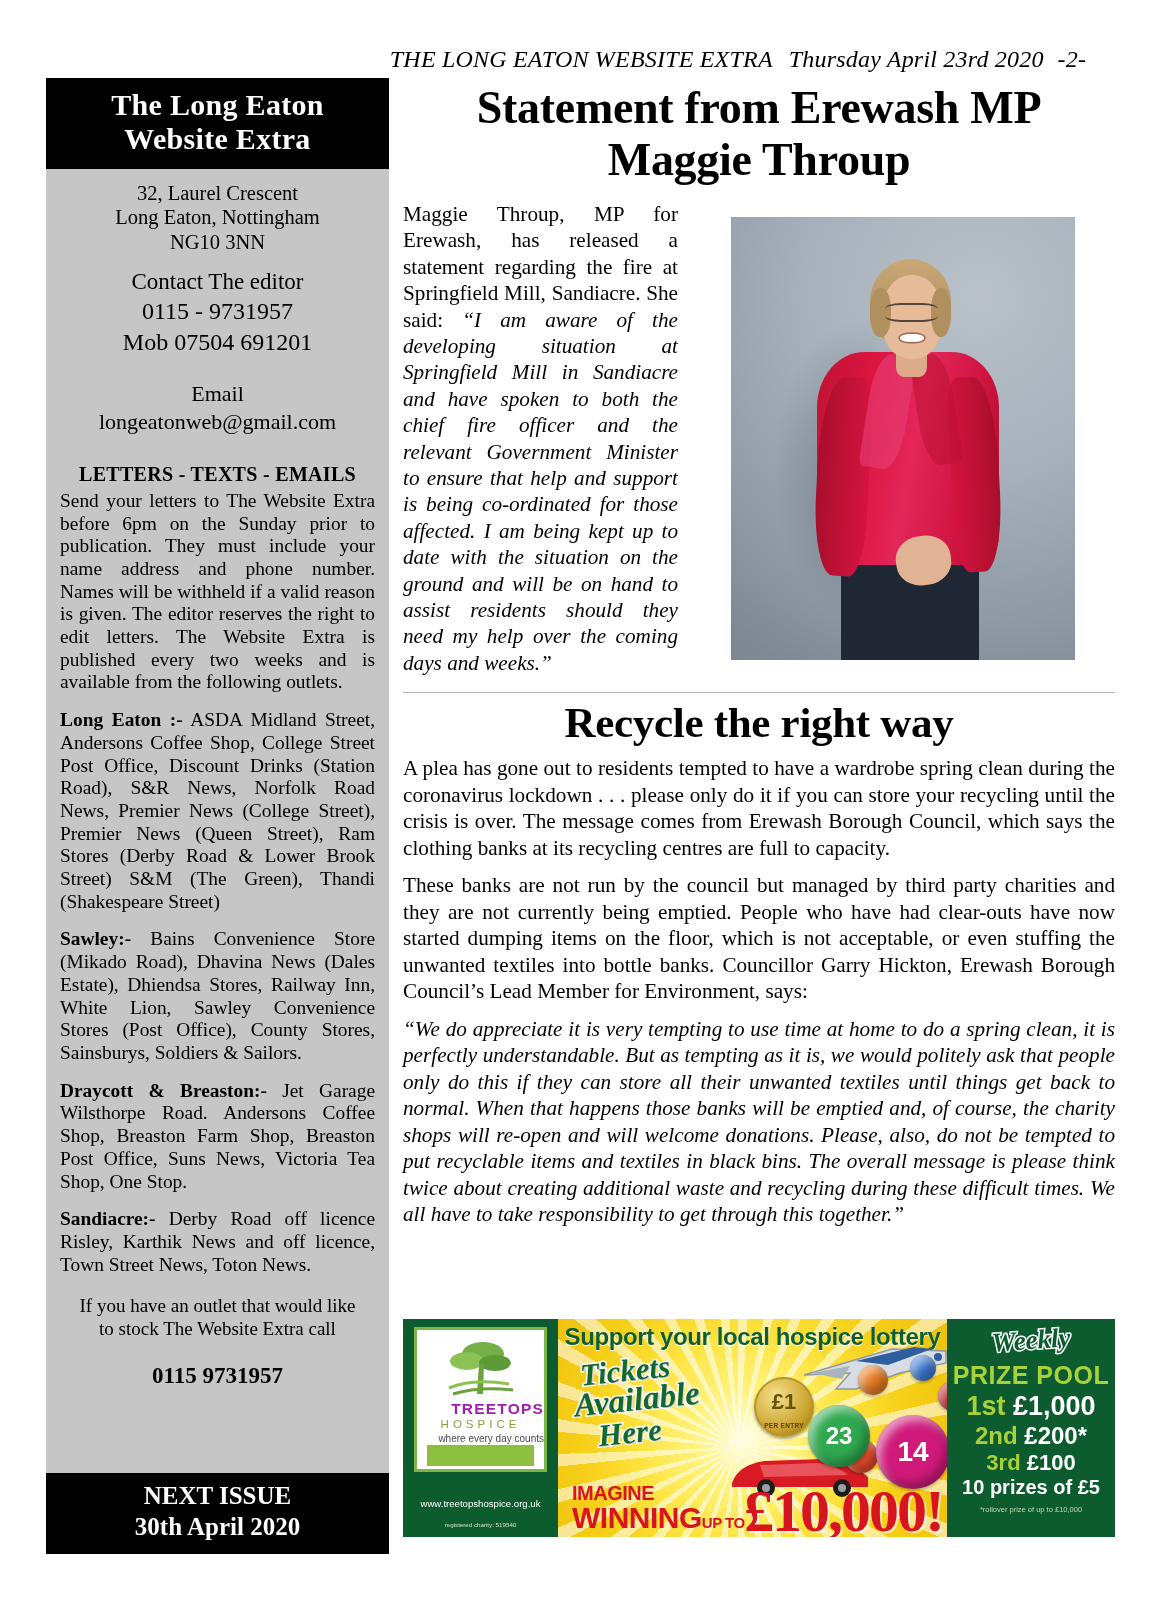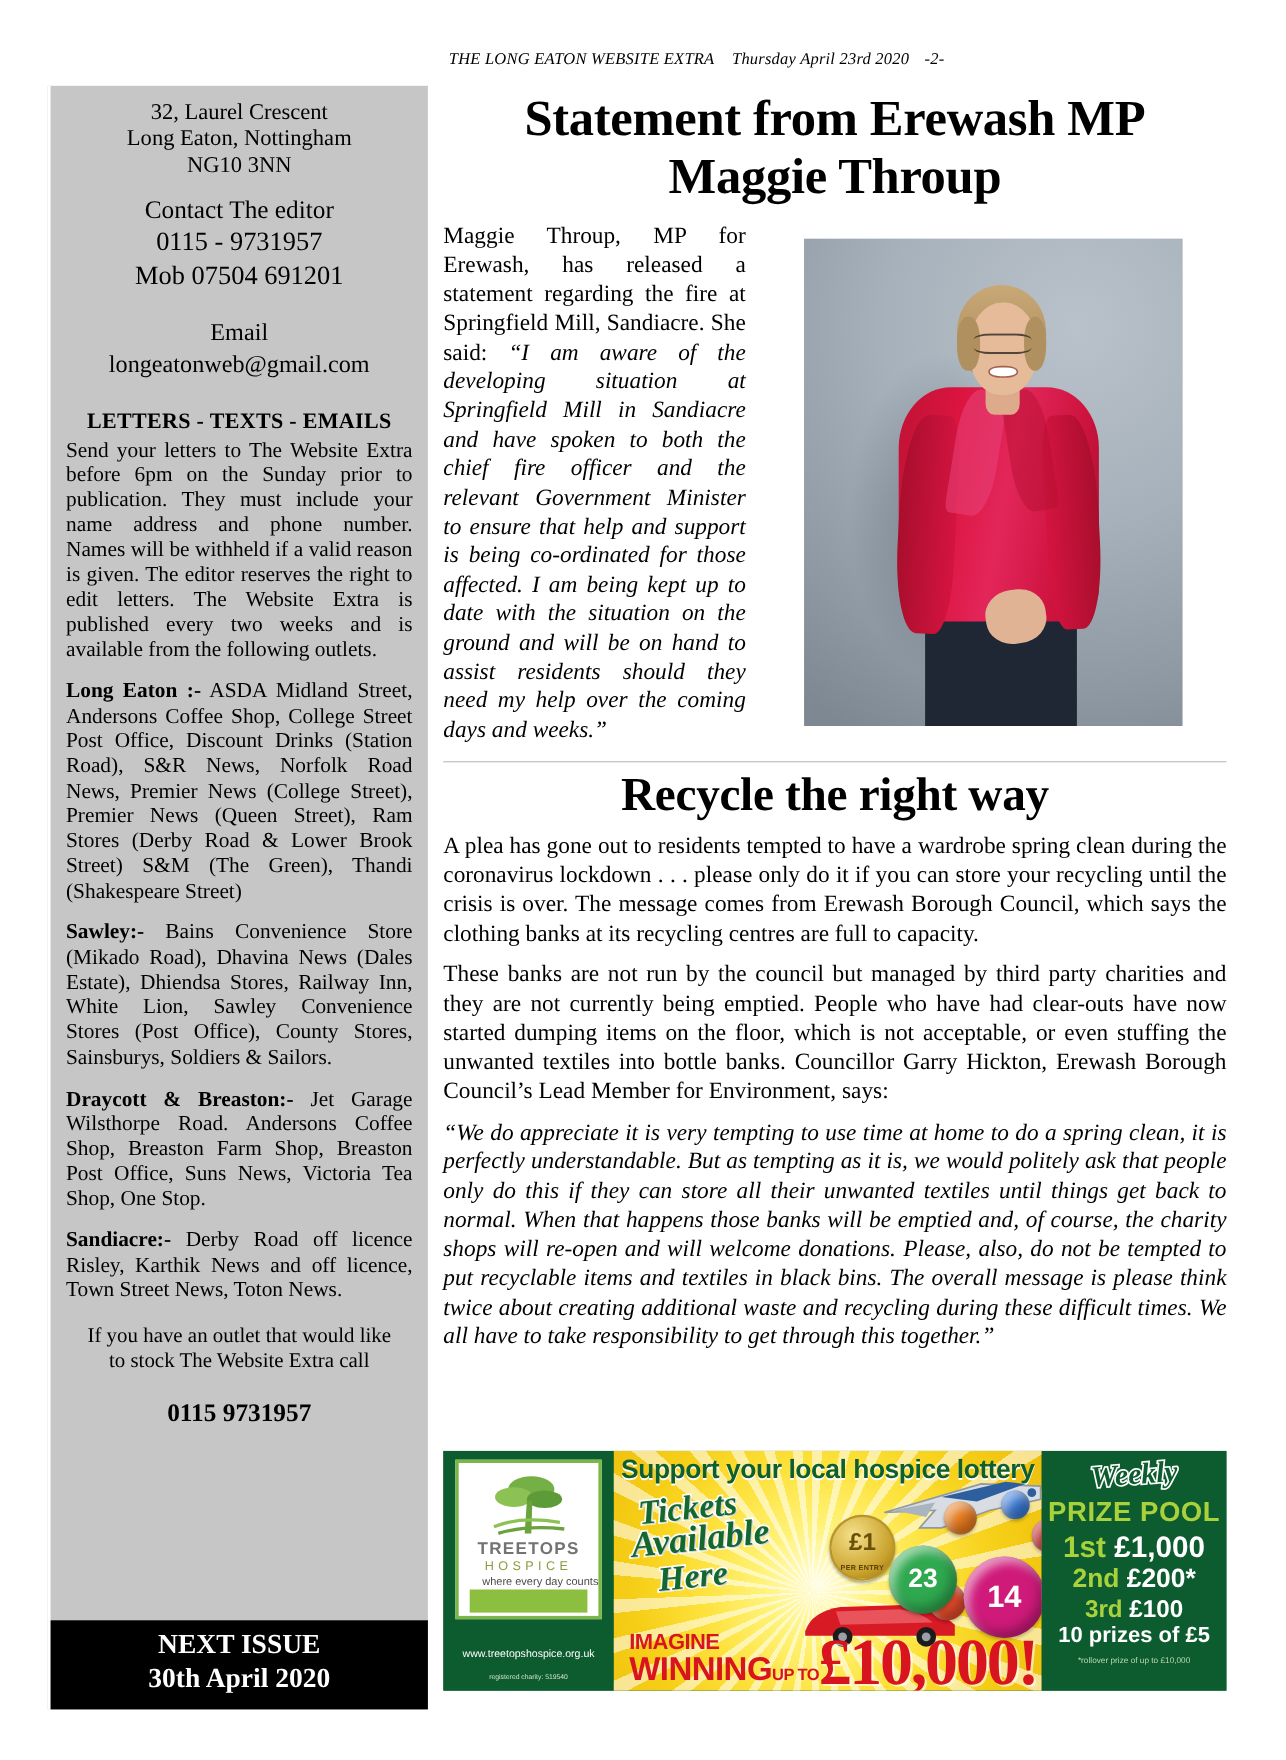--- a/index.html
+++ b/index.html
@@ -12,25 +12,26 @@
     height: 1600px;
     font-family: "Liberation Serif", "DejaVu Serif", serif;
     color: #000;
     position: relative;
     overflow: hidden;
   }
 
   
   .page-head {
     position: absolute;
-    left: 408px;
+    left: 380px;
     top: 46px;
     width: 716px;
+    text-align: center;
     font-style: italic;
-    font-size: 15px;
+    font-size: 24px;
     letter-spacing: 0.2px;
     white-space: nowrap;
   }
   .page-head .ph-title { font-family: "Liberation Serif", serif; }
   .page-head .ph-sp { display:inline-block; width: 16px; }
   .page-head .ph-date { font-family: "Liberation Serif", serif; }
   .page-head .ph-num { display:inline-block; margin-left: 14px; }
 
   
   .sidebar {
@@ -324,25 +325,25 @@
     position: absolute;
     left: 11px; top: 8px; right: 11px; height: 139px;
     background: #fff;
     border: 3px solid #7ab648;
   }
   .tt-tree {
     position: absolute; left: 50%; top: 8px; transform: translateX(-50%);
   }
   .tt-name {
     position: absolute; left: 0; right: 0; top: 70px;
-    text-align: center;
+    text-align: right;
     font-family: "Liberation Sans", sans-serif;
     font-weight: bold;
     font-size: 15.5px;
-    color: #737373;
+    color: #a21caf;
     letter-spacing: 1.2px;
   }
   .tt-sub {
     position: absolute; left: 0; right: 0; top: 88px;
     text-align: center;
     font-family: "Liberation Sans", sans-serif;
     font-size: 11.5px;
     color: #8f9b3e;
     letter-spacing: 4px;
   }
@@ -549,20 +550,24 @@
 </style>
 </head>
 <body>
 
 <div class="page-head">
   <span class="ph-title">THE LONG EATON WEBSITE EXTRA</span><span class="ph-sp"></span><span class="ph-date">Thursday  April 23rd  2020</span><span class="ph-num">-2-</span>
 </div>
 
 <aside class="sidebar">
 
+  <div class="sb-masthead">
+    <div>The Long Eaton</div>
+    <div>Website Extra</div>
+  </div>
 
   <div class="sb-body">
 
     <div class="sb-address">
       <div>32, Laurel Crescent</div>
       <div>Long Eaton, Nottingham</div>
       <div>NG10 3NN</div>
     </div>
 
     <div class="sb-contact">

